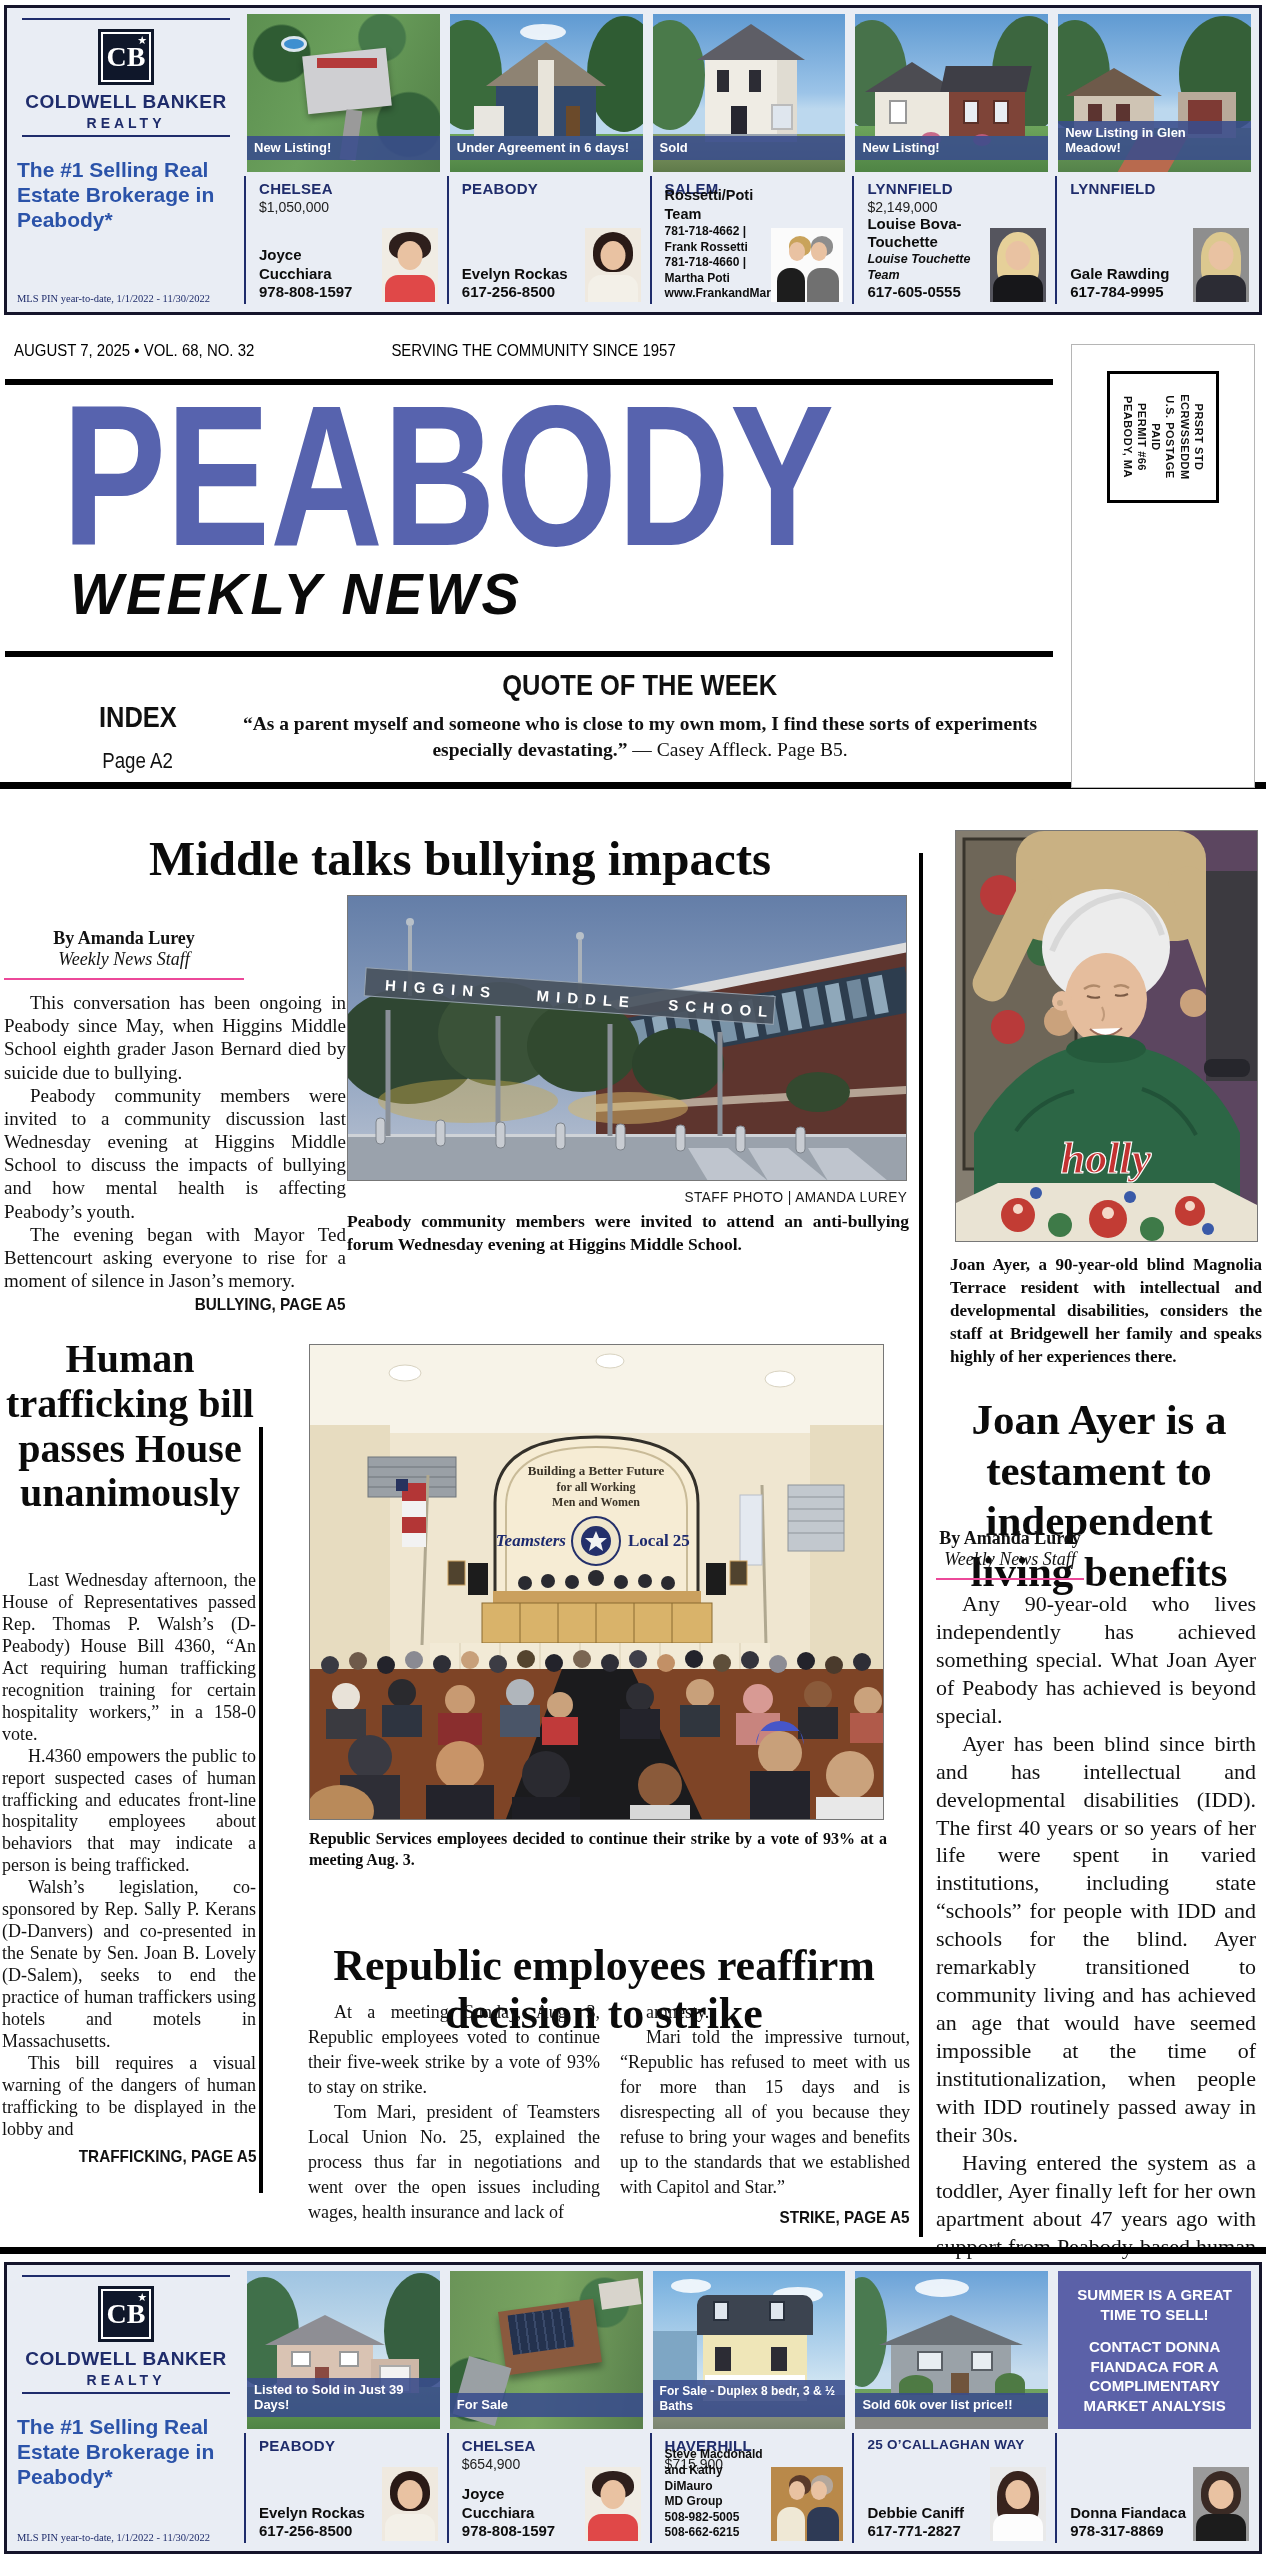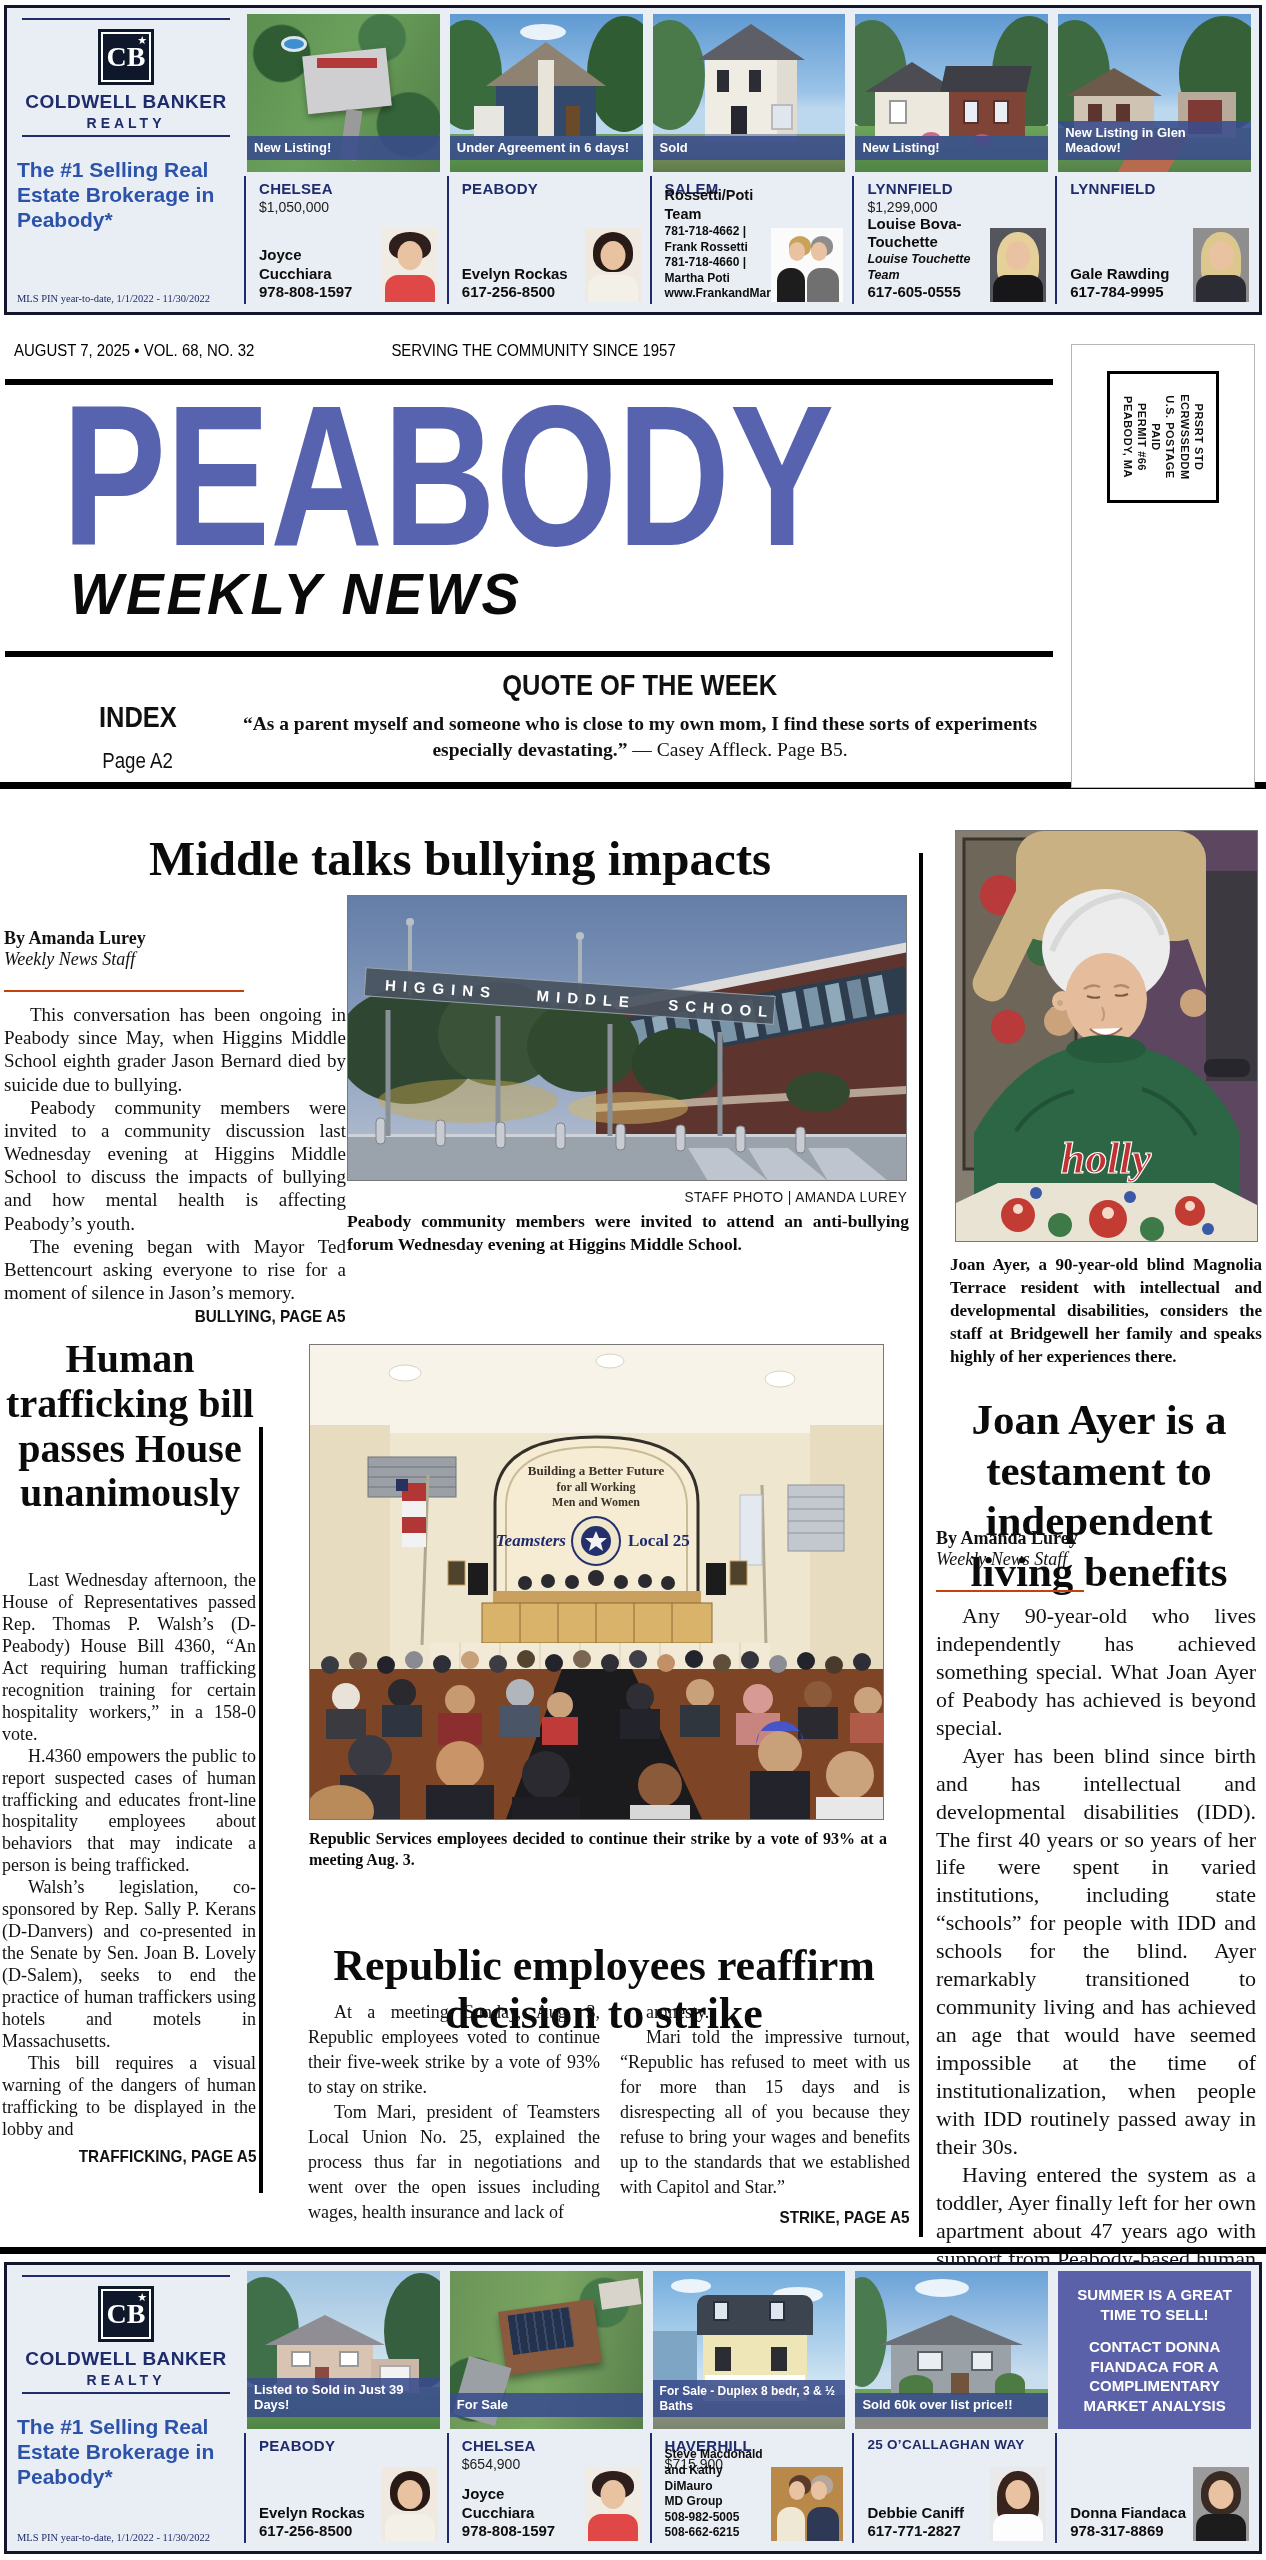--- a/index.html
+++ b/index.html
@@ -99,21 +99,21 @@
   #quoteBlock .qt{margin-top:9px;font:bold 19.5px/1.35 "Liberation Serif",serif;}
   #quoteBlock .qa{font-weight:normal;}
   #postalBox{top:344px;left:1071px;width:184px;height:444px;background:#fff;border:1px solid #b5b5b5;}
   #permit{width:112px;height:132px;border:3px solid #000;margin:26px auto 0;position:relative;}
   #permit .rot{position:absolute;top:50%;left:50%;width:128px;
                transform:translate(-50%,-50%) rotate(90deg);text-align:center;
                font:bold 11px/1.3 "Liberation Sans",sans-serif;letter-spacing:.5px;}
 
   
   .headline{font-family:"Liberation Serif",serif;font-weight:bold;color:#0b0b0b;text-align:center;}
-  .byline{font:bold 18px "Liberation Serif",serif;border-bottom:2px solid #c2410c;padding-bottom:20px;}
+  .byline{font:bold 18px "Liberation Serif",serif;border-bottom:2px solid #ec4899;padding-bottom:8px;text-align:center;}
   .byline .staff{display:block;font-weight:normal;font-style:italic;}
   .story p{margin:0;text-indent:26px;text-align:justify;}
   .jump{text-align:right;font:bold 17px "Liberation Sans",sans-serif;margin-top:3px;}
   .jump span{display:inline-block;transform:scaleX(.9);transform-origin:right center;}
   .photo-frame{border:1px solid #777;overflow:hidden;background:#888;}
   .credit{font:15.5px "Liberation Sans",sans-serif;color:#1a1a1a;text-align:right;letter-spacing:.5px;}
   .credit span{display:inline-block;transform:scaleX(.88);transform-origin:right center;}
   .caption{font-weight:bold;text-align:justify;font-family:"Liberation Serif",serif;color:#0c0c0c;}
 
   #h1{top:830px;left:0;width:920px;font-size:49px;}
@@ -278,21 +278,21 @@
           <i style="left:34px;top:86px;width:18px;height:24px;background:#fff;border:2px solid #999;"></i>
           <i style="left:108px;top:86px;width:16px;height:24px;background:#e8eef4;border:2px solid #5a3028;"></i>
           <i style="left:138px;top:86px;width:16px;height:24px;background:#e8eef4;border:2px solid #5a3028;"></i>
           <i style="left:66px;top:118px;width:20px;height:14px;background:#c86a8a;border-radius:50%;"></i>
           <i style="left:118px;top:120px;width:18px;height:12px;background:#bb5a7a;border-radius:50%;"></i>
         </div>
         <div class="lbanner">New Listing!</div>
       </div>
       <div class="linfo">
         <div class="lcity">LYNNFIELD</div>
-        <div class="lprice">$1,299,000</div>
+        <div class="lprice">$2,149,000</div>
         <div class="lbottom">
           <div class="lagent">
             <div>Louise Bova-Touchette</div>
             <div class="team-italic">Louise Touchette Team</div>
             <div>617-605-0555</div>
           </div>
           <div class="hs long louise">
               <span class="hair"></span>
               <span class="face"></span>
               <span class="torso"></span>

